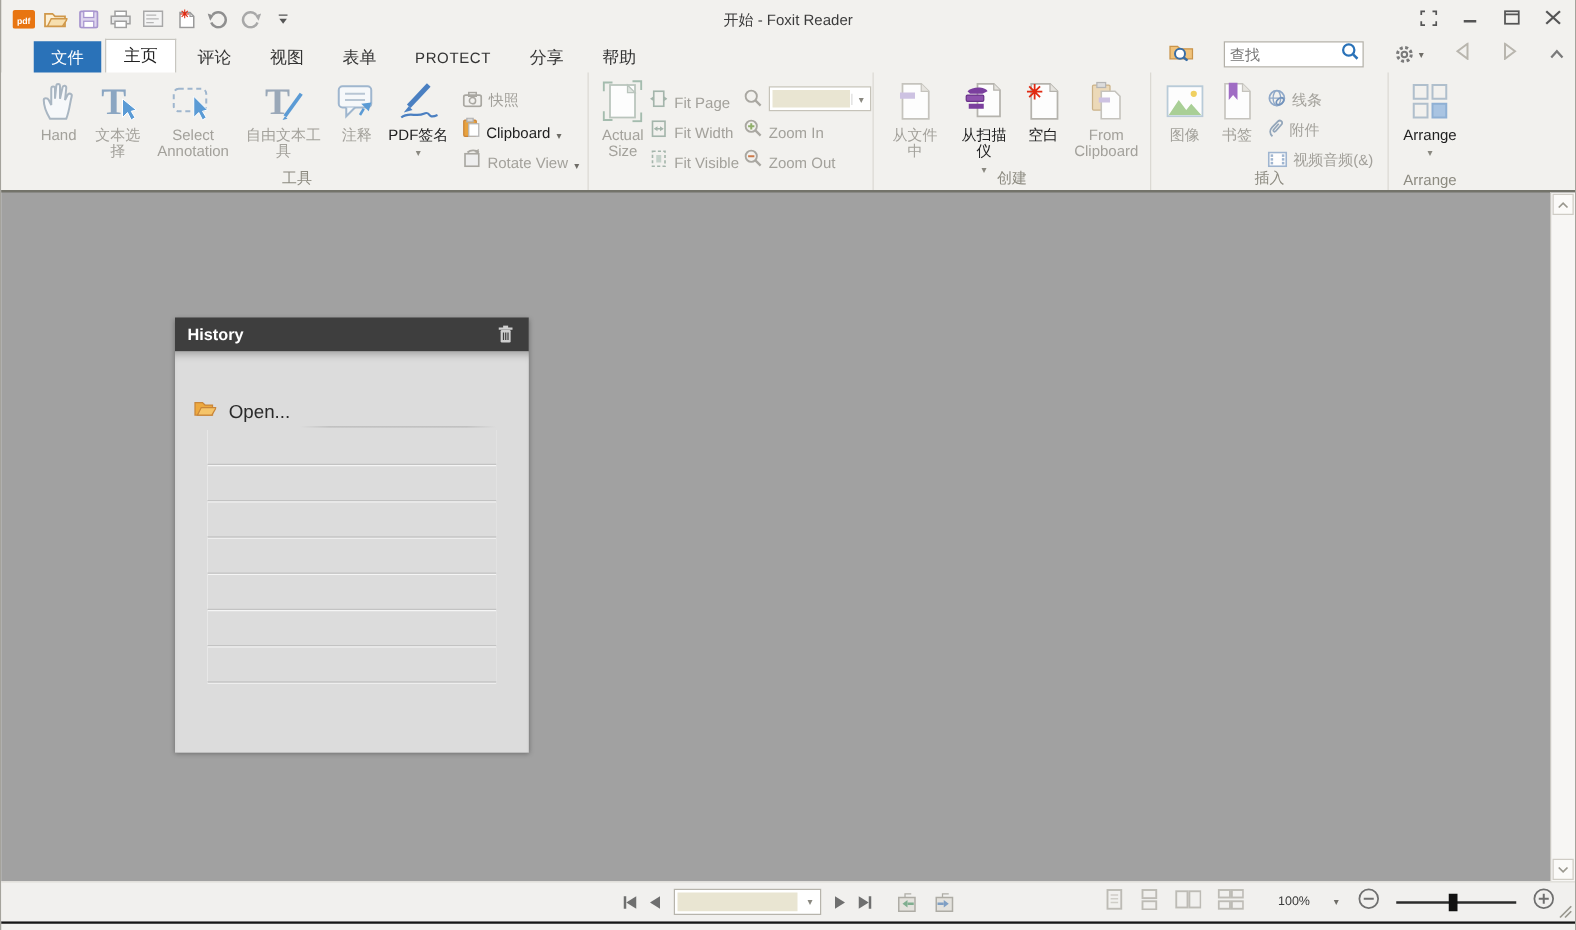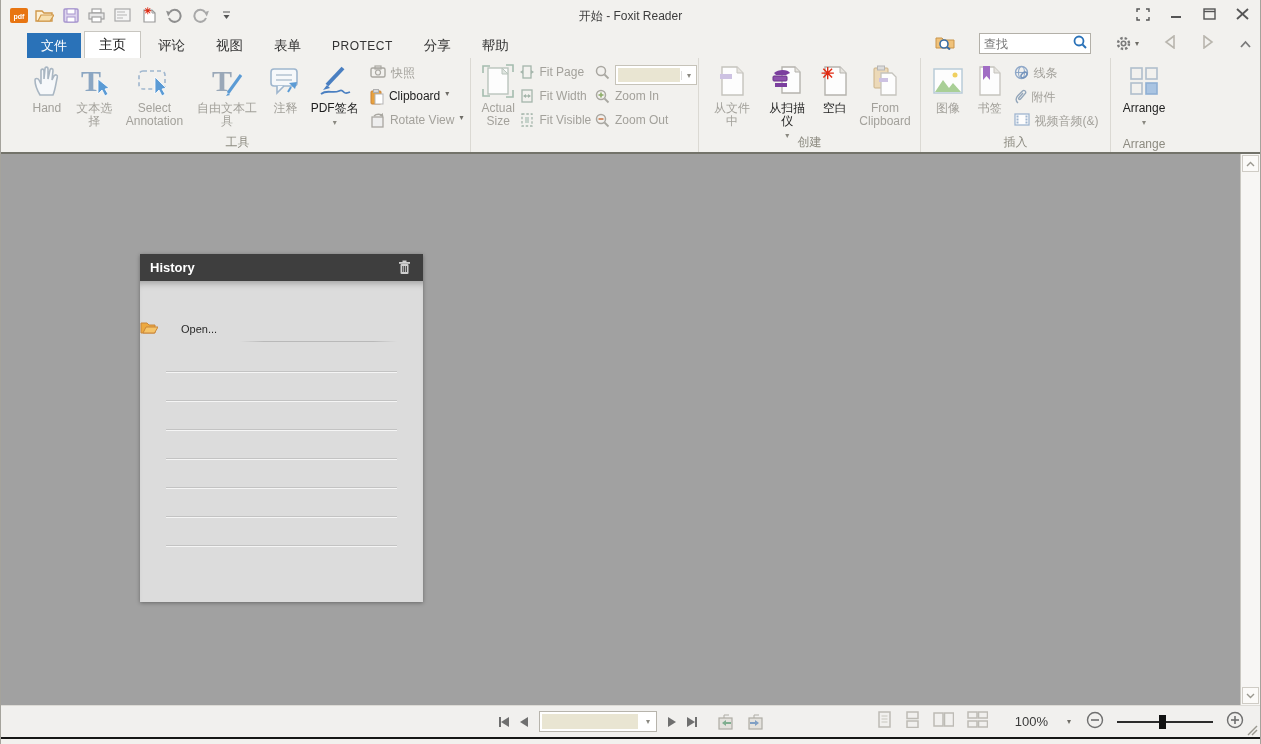--- a/index.html
+++ b/index.html
@@ -32,59 +32,59 @@
   
   .ribbon { height:94px; display:flex; padding-left:4px; background:#f2f1ee; }
   .rgroup { position:relative; padding:3px 5px 15px; border-right:1px solid #dbd9d3; display:flex; align-items:flex-start; }
   .rgroup-label { position:absolute; bottom:1px; left:0; right:0; text-align:center; font-size:12px; color:#8d8b81; }
   .bigbtn { display:flex; flex-direction:column; align-items:center; padding:2px 5px; font-size:12px;
             color:#a3a19b; text-align:center; line-height:13px; }
   .bigbtn .bicon { height:36px; display:flex; align-items:center; justify-content:center; margin-bottom:3px; }
   .bigbtn.on { color:#1f1f1f; }
   .dd-under { font-size:8px; color:#8a8880; margin-top:1px; }
   .smallcol { display:flex; flex-direction:column; justify-content:flex-start; padding-top:4px; }
-  .smallbtn { display:flex; align-items:flex-start; gap:5px; height:24px; font-size:12px; color:#a3a19b; white-space:nowrap; }
+  .smallbtn { display:flex; align-items:flex-end; gap:5px; height:24px; font-size:12px; color:#a3a19b; white-space:nowrap; }
   .smallbtn.on { color:#1f1f1f; }
   .zoom-combo { display:flex; align-items:center; height:20px; border:1px solid #c6c3b9; background:#fff; }
   .zoom-combo .fill { width:62px; height:14px; background:#e9e5d2; margin:2px 1px 2px 2px; }
   .zoom-combo .dd { width:15px; text-align:center; font-size:8px; color:#8a8880; border-left:1px solid #ddd; }
 
   
   .docarea { position:relative; height:553px; background:#a1a1a1; border-top:2px solid #73736a; }
   .scrollbar { position:absolute; top:0; right:0; bottom:0; width:20px; background:#f7f6f4; border-left:1px solid #c9c7c1; }
   .sb-btn { position:absolute; left:1px; width:17px; height:17px; background:#fbfaf8; border:1px solid #cfccc5;
             display:flex; align-items:center; justify-content:center; }
   .sb-up { top:1px; } .sb-down { bottom:1px; }
 
   
   .history { position:absolute; left:139px; top:64px; width:283px; height:348px;
              box-shadow:0 1px 4px rgba(0,0,0,.35);margin-top:36px; }
   .history-header { height:27px; background:#3e3e3e; color:#fff; font-size:13px; font-weight:bold;
                     display:flex; align-items:center; padding:0 8px 0 10px; }
   .history-header .spacer { flex:1; }
   .trash-btn { width:22px; height:20px; display:flex; align-items:center; justify-content:center; }
   .history-body { height:321px; background:#dcdcdc; box-shadow:inset 0 7px 7px -5px rgba(0,0,0,.3); padding-top:34px; }
-  .open-row { position:relative; height:28px; display:flex; align-items:center; gap:23px; 
-              font-size:11px; color:#2a2a2a; }
+  .open-row { position:relative; height:28px; display:flex; align-items:center; gap:10px; padding-left:15px;
+              font-size:15px; color:#2a2a2a; }
   .open-row .tail-line { position:absolute; left:100px; right:26px; bottom:1px; height:1px;
               background:linear-gradient(90deg, rgba(180,180,180,0), #b9b9b9 15%, #b9b9b9 85%, rgba(180,180,180,0)); }
   .hrow { height:29px; margin:0 26px; border-bottom:1px solid #c3c3c3; box-shadow:0 1px 0 rgba(255,255,255,.7); }
 
   
   .statusbar { position:relative; height:32px; background:#f1f0ee; border-top:1px solid #dddbd6; }
   .nav-center { position:absolute; left:498px; top:0; bottom:0; display:flex; align-items:center; gap:11px; }
   .navbtn { display:flex; align-items:center; justify-content:center; height:18px; }
   .tri-l { width:0;height:0;border-top:5px solid transparent;border-bottom:5px solid transparent;border-right:8px solid #6f6f6f; }
   .tri-r { width:0;height:0;border-top:5px solid transparent;border-bottom:5px solid transparent;border-left:8px solid #6f6f6f; }
   .vbar { width:2px; height:10px; background:#6f6f6f; }
   .page-combo { display:flex; align-items:center; width:118px; height:21px; border:1px solid #b7b4ac; background:#fff; }
   .page-combo .fill { flex:1; height:15px; background:#e9e5d2; margin:2px; }
   .page-combo .dd { width:16px; text-align:center; font-size:8px; color:#8a8880; }
   .status-right { position:absolute; right:16px; top:0; bottom:0; display:flex; align-items:center; gap:13px; }
-  .zoom-label { font-size:13px; color:#3a3a3a; }
+  .zoom-label { font-size:10px; color:#3a3a3a; }
   .slider { position:relative; width:96px; height:14px; }
   .slider .track { position:absolute; left:0; right:0; top:6px; height:2px; background:#2c2c2c; }
   .slider .thumb { position:absolute; left:42px; top:0; width:7px; height:14px; background:#111; }
   .grip { position:absolute; right:2px; bottom:3px; width:12px; height:12px; }
   .bottom-edge { height:2px; background:#161616; }
 </style>
 </head>
 <body>
 
 <div class="window">

